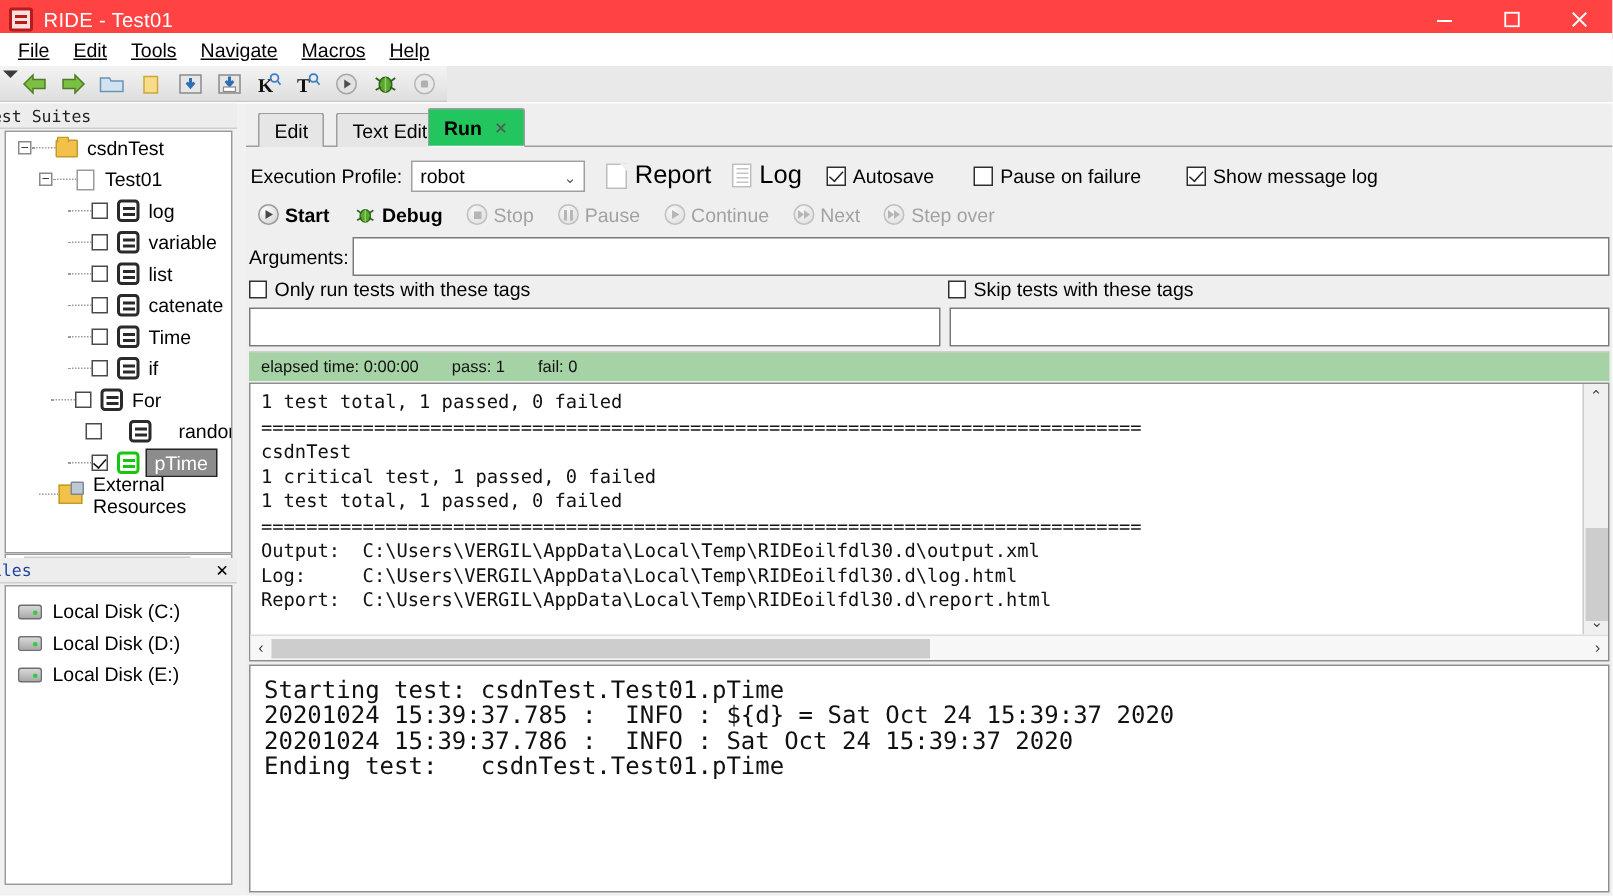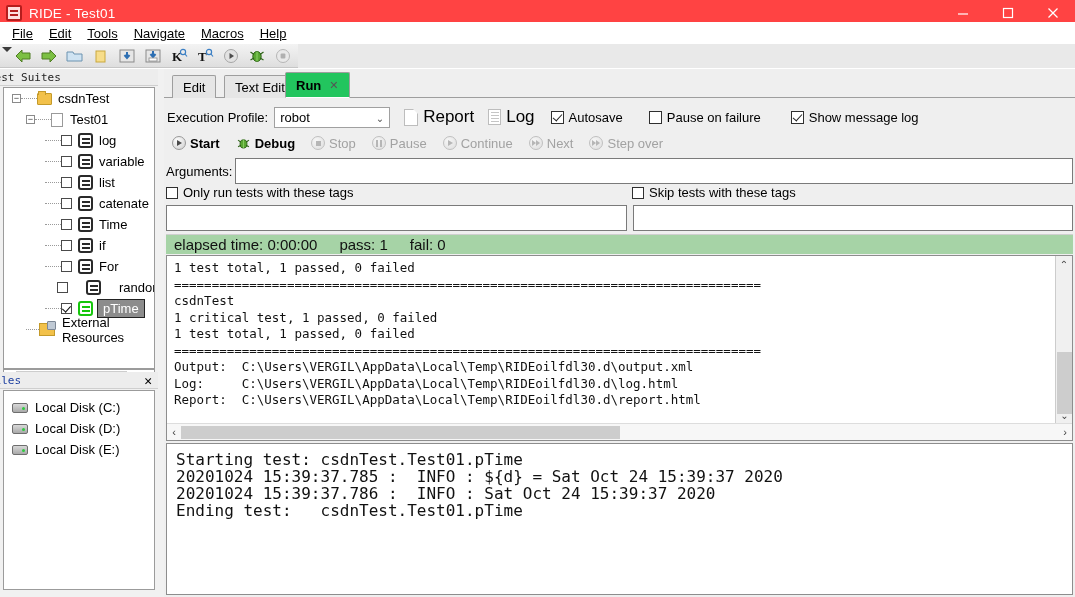--- a/index.html
+++ b/index.html
@@ -260,21 +260,21 @@
   }
   .tagchk { position:absolute; display:flex; align-items:center; gap:5px; font-size:13px; }
   .tagchk .chk { width:12px;height:12px; }
   .tagfields { position:absolute; left:2px; top:136px; width:907px; height:26px; display:flex; gap:6px; }
   .tagfield { height:26px; background:#fff; border:1px solid #7a7a7a; }
 
   
   .statusbar {
     position:absolute; left:2px; top:165px; width:907px; height:20px;
     background:#a6d3a6; display:flex; align-items:center; padding-left:8px;
-    font-size:15px; color:#111; border-top:1px solid #cfcfcf;
+    font-size:11px; color:#111; border-top:1px solid #cfcfcf;
   }
   .statusbar span { margin-right:22px; }
 
   
   .console {
     position:absolute; left:2px; top:186px; width:907px; height:186px;
     background:#fff; border:1px solid #8d8d8d;
   }
   .console-text {
     position:absolute; left:7px; top:4px; right:20px; bottom:18px;
@@ -470,21 +470,21 @@
         <span class="t-cb"></span>
         <span class="robot" style="margin-left:6px;"></span>
         <span class="lbl" style="margin-left:6px;">Time</span>
       </div>
       <div class="t-row" style="padding-left:41px;gap:0;">
         <span style="width:16px;height:1px;border-top:1px dotted #9a9a9a;"></span>
         <span class="t-cb"></span>
         <span class="robot" style="margin-left:6px;"></span>
         <span class="lbl" style="margin-left:6px;">if</span>
       </div>
-      <div class="t-row" style="padding-left:41px;gap:0;">
+      <div class="t-row" style="padding-left:30px;gap:0;">
         <span style="width:16px;height:1px;border-top:1px dotted #9a9a9a;"></span>
         <span class="t-cb"></span>
         <span class="robot" style="margin-left:6px;"></span>
         <span class="lbl" style="margin-left:6px;">For</span>
       </div>
       <div class="t-row" style="padding-left:41px;gap:12px;">
         <span style="width:16px;height:1px;border-top:1px dotted #9a9a9a;"></span>
         <span class="t-cb"></span>
         <span class="robot" style="margin-left:6px;"></span>
         <span class="lbl" style="margin-left:6px;">random</span>

